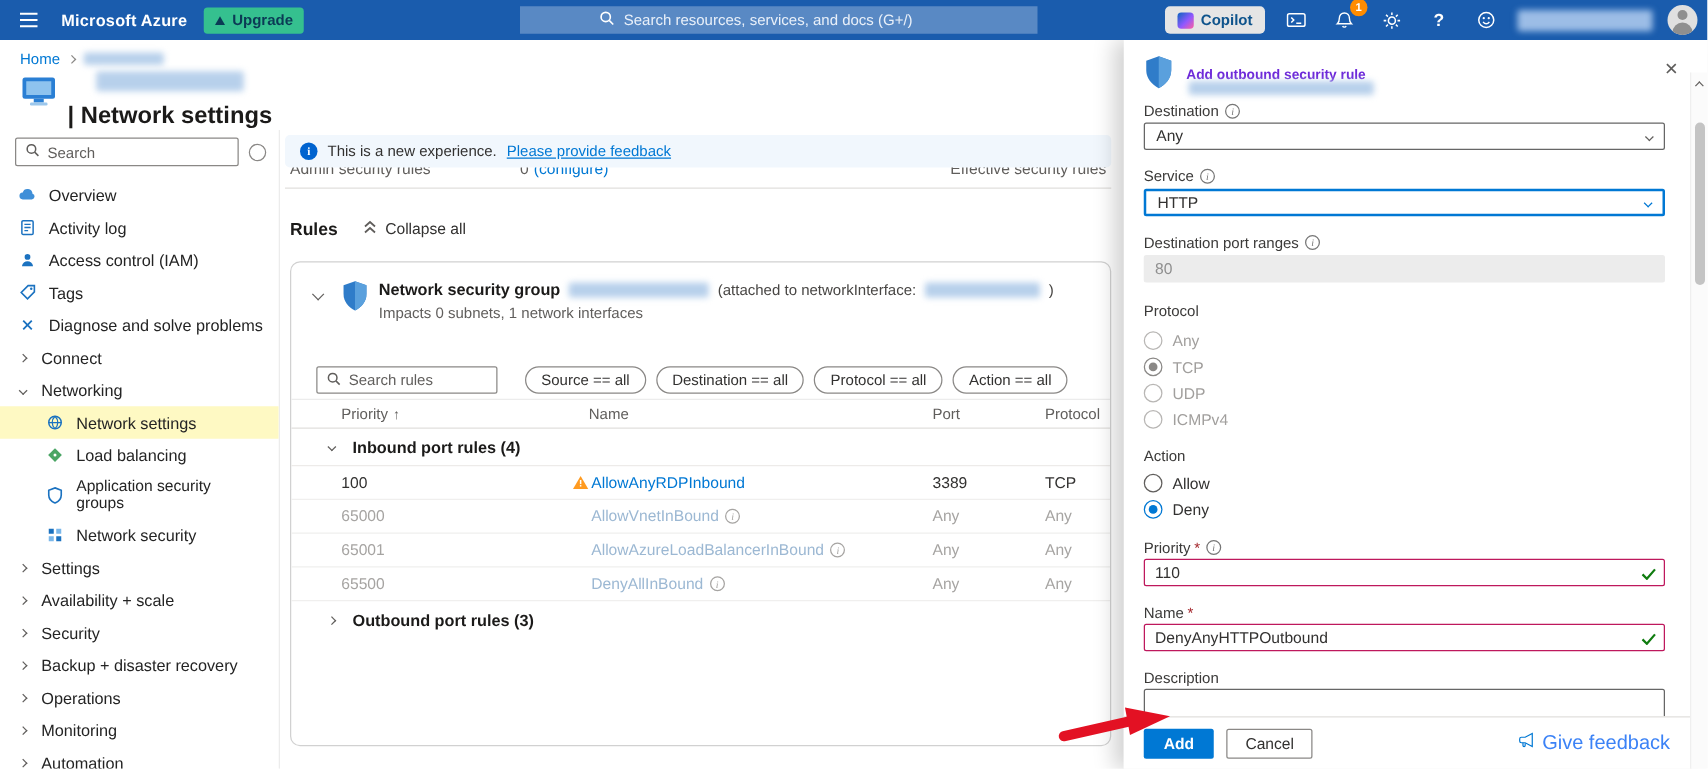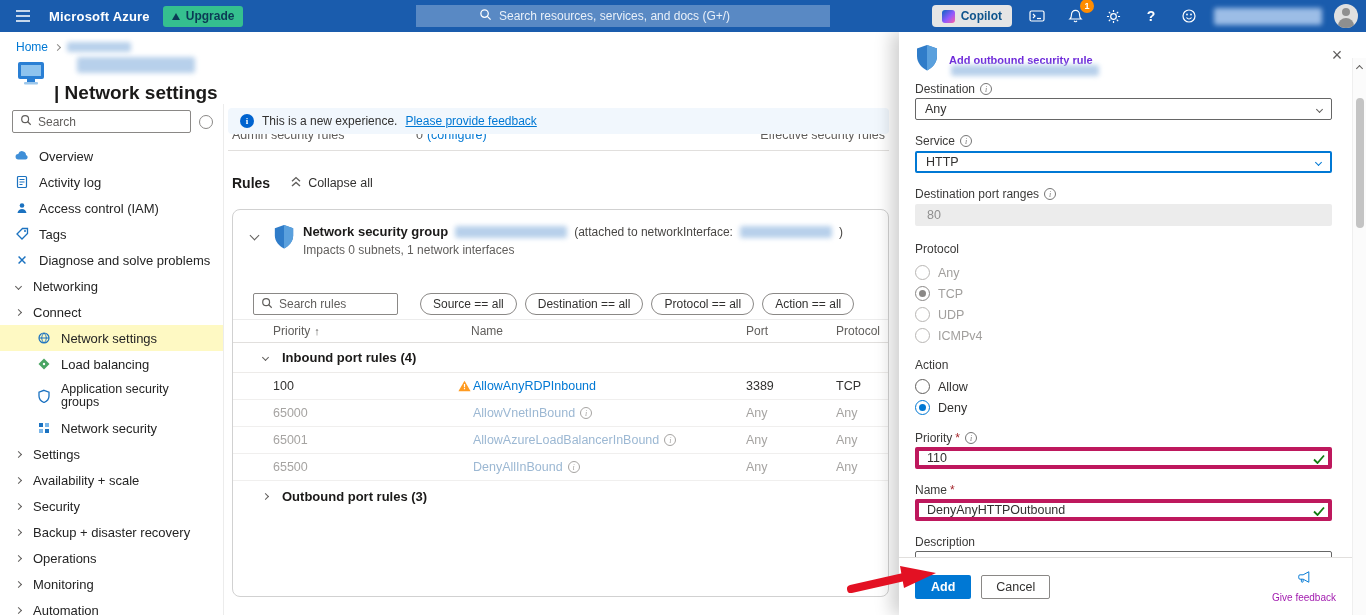--- a/index.html
+++ b/index.html
@@ -117,36 +117,36 @@
   .panel-head h2{font-size:11px;font-weight:700;color:#6d28d9;}
   .close{position:absolute;right:16px;top:10px;width:26px;height:26px;display:flex;align-items:center;justify-content:center;cursor:pointer;color:#5f5e5d;}
   .close::before{content:"\00D7";font-size:18px;}
   .psub{position:absolute;left:52px;top:33px;}
   .form{position:absolute;left:16px;right:34px;top:46px;}
   .flabel{display:flex;align-items:center;font-size:12px;color:#3b3a39;height:13px;}
   .req{color:#a4262c;margin-left:3px;}
   .select{height:22px;border:1px solid #666;border-radius:2px;display:flex;align-items:center;justify-content:space-between;padding:0 9px;font-size:12.5px;background:#fff;cursor:pointer;}
   .select.focused{border:2px solid #0078d4;}
   .input-wrap{position:relative;}
-  .tinput{width:100%;height:22px;border:4px solid #be185d;border-radius:2px;padding:0 24px 0 8px;font-size:12.5px;color:#323130;background:#fff;}
+  .tinput{width:100%;height:22px;border:1px solid #be185d;border-radius:2px;padding:0 24px 0 8px;font-size:12.5px;color:#323130;background:#fff;}
   .tinput.disabled{background:#ececec;border-color:#ececec;color:#8f8f8f;}
   .vcheck{position:absolute;right:7px;top:6px;}
   .radio-row{display:flex;align-items:center;height:21px;font-size:12.5px;}
   .radio{width:15px;height:15px;border-radius:50%;border:1px solid #605e5c;display:inline-block;position:relative;margin-right:8px;flex:none;background:#fff;}
   .radio.sel{border-color:#0078d4;}
   .radio.sel::after{content:"";position:absolute;inset:3px;border-radius:50%;background:#0078d4;}
   .radio.dis{border-color:#b8b6b4;}
   .radio.dis.sel{border-color:#8a8886;}
   .radio.dis.sel::after{background:#8a8886;}
   .dis-label{color:#a19f9d;}
   .tarea{width:100%;height:34px;border:1px solid #666;border-radius:2px;resize:none;padding:4px 8px;font-size:12.5px;}
-  .panel-footer{position:absolute;left:0;right:14px;bottom:0;height:58px;border-top:1px solid #e1dfdd;background:#fff;display:flex;align-items:center;padding:0 16px;gap:10px;}
+  .panel-footer{position:absolute;left:0;right:14px;bottom:0;height:42px;border-top:1px solid #e1dfdd;background:#fff;display:flex;align-items:center;padding:0 16px;gap:10px;}
   .btn-add{height:24px;padding:0 16px;background:#0078d4;color:#fff;border-radius:2px;font-size:12.5px;font-weight:600;}
   .btn-cancel{height:24px;padding:0 14px;background:#fff;border:1px solid #8a8886;border-radius:2px;font-size:12.5px;}
-  .feedback{margin-left:auto;display:flex;align-items:center;gap:6px;color:#a21caf;font-size:10px;cursor:pointer;flex-direction:column;}
+  .feedback{margin-left:auto;display:flex;align-items:center;gap:6px;color:#3b82f6;font-size:16px;cursor:pointer;}
   .vscroll{position:absolute;right:0;top:26px;bottom:0;width:14px;background:#fbfbfb;border-left:1px solid #efefef;}
   .vthumb{position:absolute;top:40px;left:3px;width:8px;height:130px;background:#c4c4c4;border-radius:4px;cursor:pointer;}
   .vup{position:absolute;top:8px;left:4px;}
 
   .arrow-annot{position:absolute;left:846px;top:560px;z-index:99;pointer-events:none;}
 </style>
 </head>
 <body>
 
 <header class="topbar">
@@ -282,29 +282,29 @@
     <div class="item">
         <span class="micon">
           <svg width="12" height="12" viewBox="0 0 14 14">
             <path d="M3 3l8 8M11 3l-8 8" stroke="#1b72c0" stroke-width="1.7"></path>
           </svg>
         </span>
         <span class="lbl">Diagnose and solve problems</span>
       </div>
     <div class="item">
         <span class="gslot">
+          <span class="chev r s"></span>
+        </span>
+        <span class="lbl">Connect</span>
+      </div>
+    <div class="item">
+        <span class="gslot">
           <span class="chev d s"></span>
         </span>
         <span class="lbl">Networking</span>
-      </div>
-    <div class="item">
-        <span class="gslot">
-          <span class="chev r s"></span>
-        </span>
-        <span class="lbl">Connect</span>
       </div>
     <div class="item sub selected">
         <span class="micon">
           <svg width="14" height="14" viewBox="0 0 14 14">
             <circle cx="7" cy="7" r="5" fill="none" stroke="#1b72c0" stroke-width="1.2"></circle>
             <path d="M2 7h10M7 2c-3 3-3 7 0 10M7 2c3 3 3 7 0 10" fill="none" stroke="#1b72c0" stroke-width="1"></path>
           </svg>
         </span>
         <span class="lbl">Network settings</span>
       </div>

